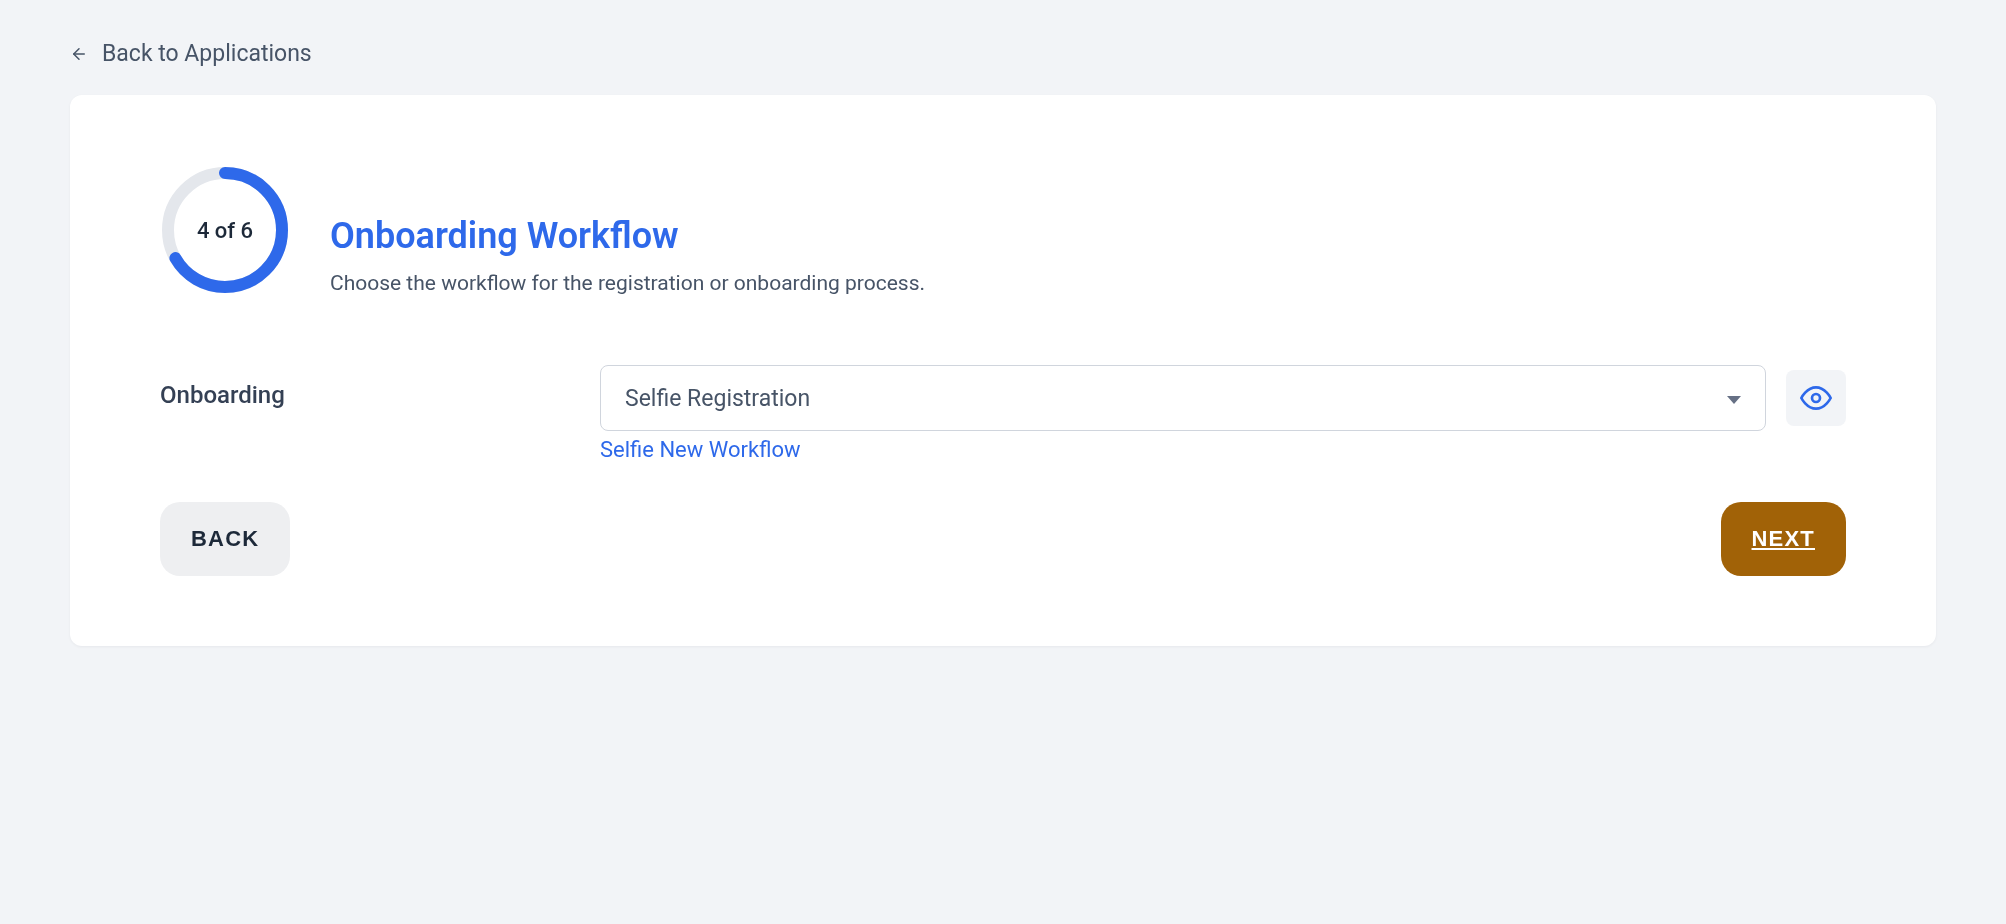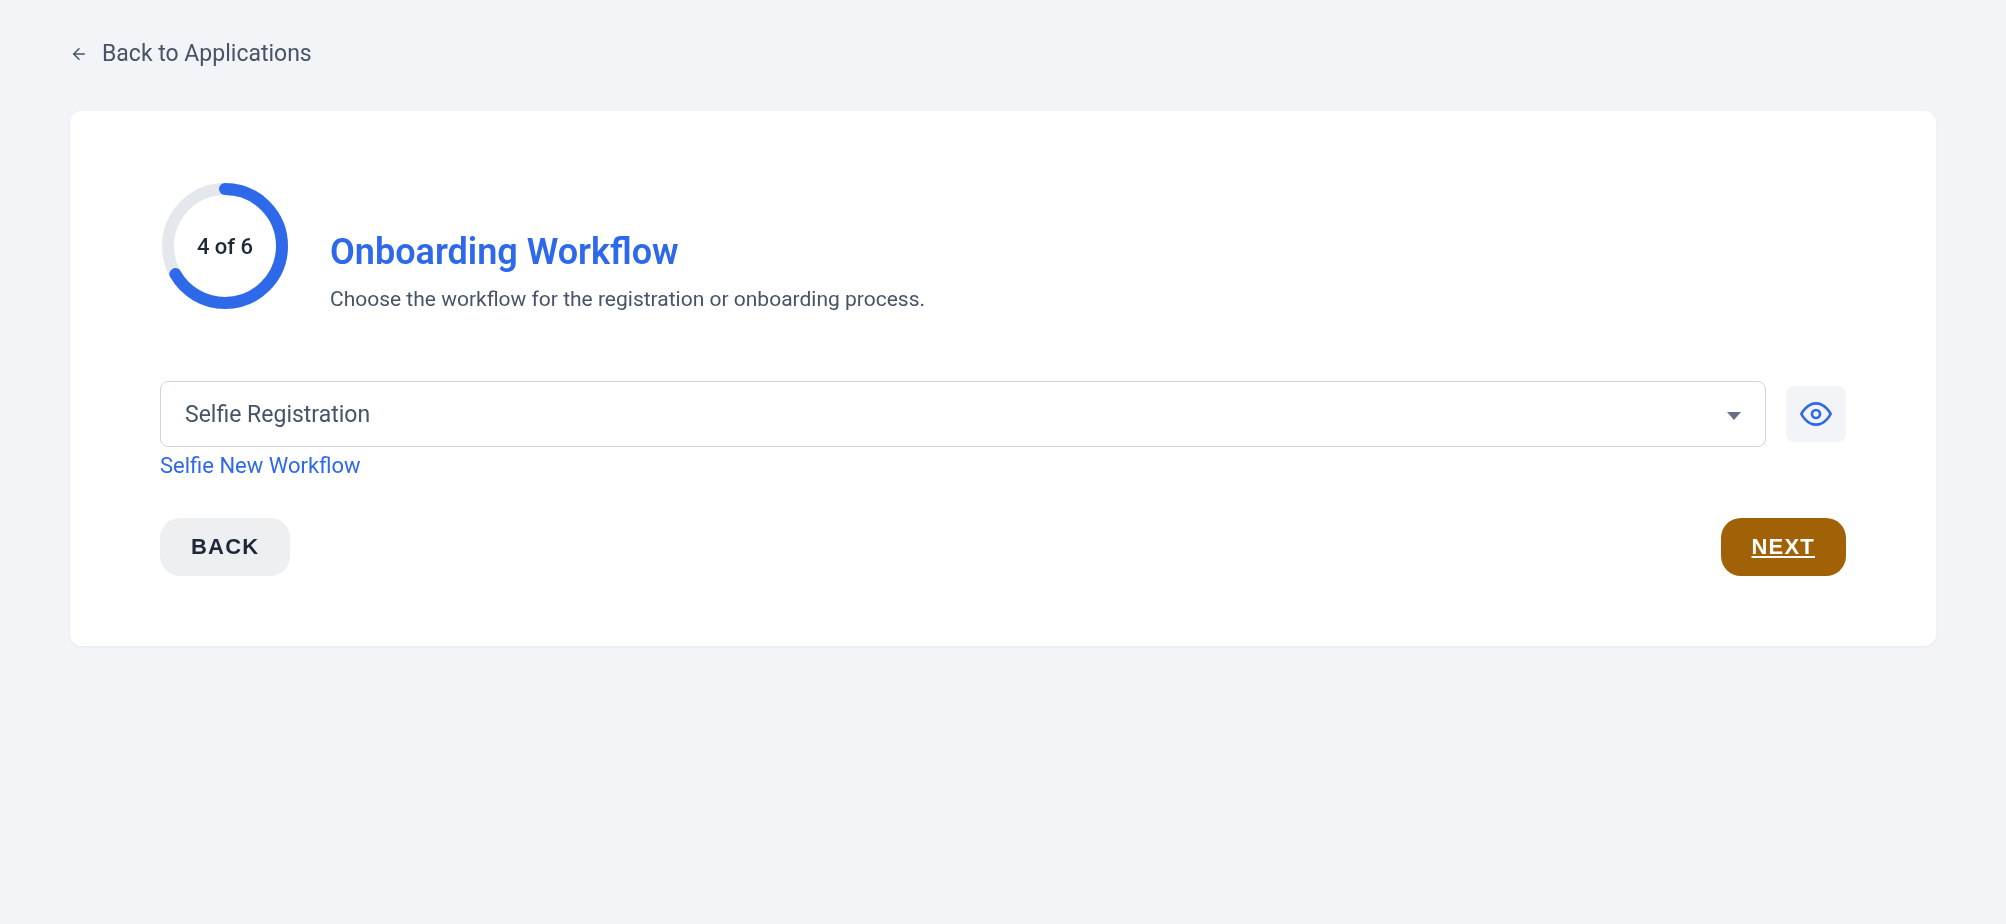--- a/index.html
+++ b/index.html
@@ -17,21 +17,21 @@
     }
 
     .back-link {
       display: inline-flex;
       align-items: center;
       gap: 14px;
       color: #475467;
       font-size: 23px;
       font-weight: 400;
       cursor: pointer;
-      margin-bottom: 44px;
+      margin-bottom: 28px;
     }
 
     .back-link svg {
       width: 18px;
       height: 18px;
       stroke: #475467;
     }
 
     .card {
       background: #ffffff;
@@ -185,21 +185,21 @@
     }
 
     .footer-row {
       display: flex;
       justify-content: space-between;
       align-items: center;
       margin-top: 40px;
     }
 
     .btn {
-      height: 58px;
+      height: 74px;
       padding: 0 31px;
       border-radius: 20px;
       font-size: 22px;
       font-weight: 600;
       letter-spacing: 1.2px;
       cursor: pointer;
       border: none;
       display: inline-flex;
       align-items: center;
       justify-content: center;
@@ -239,20 +239,21 @@
       </svg>
       <div class="progress-label">4 of 6</div>
     </div>
     <div class="header-text">
       <h1 class="page-title">Onboarding Workflow</h1>
       <p class="page-subtitle">Choose the workflow for the registration or onboarding process.</p>
     </div>
   </div>
 
   <div class="form-row">
+    <div class="form-label">Onboarding</div>
     <div class="form-control-wrap">
       <div class="select-row">
         <div class="select-box">
           <span class="select-value">Selfie Registration</span>
           <span class="dropdown-icon">
             <svg width="14" height="8" viewBox="0 0 14 8">
                 <path d="M0 0 L7 8 L14 0 Z" fill="#667085"></path>
               </svg>
           </span>
         </div>

